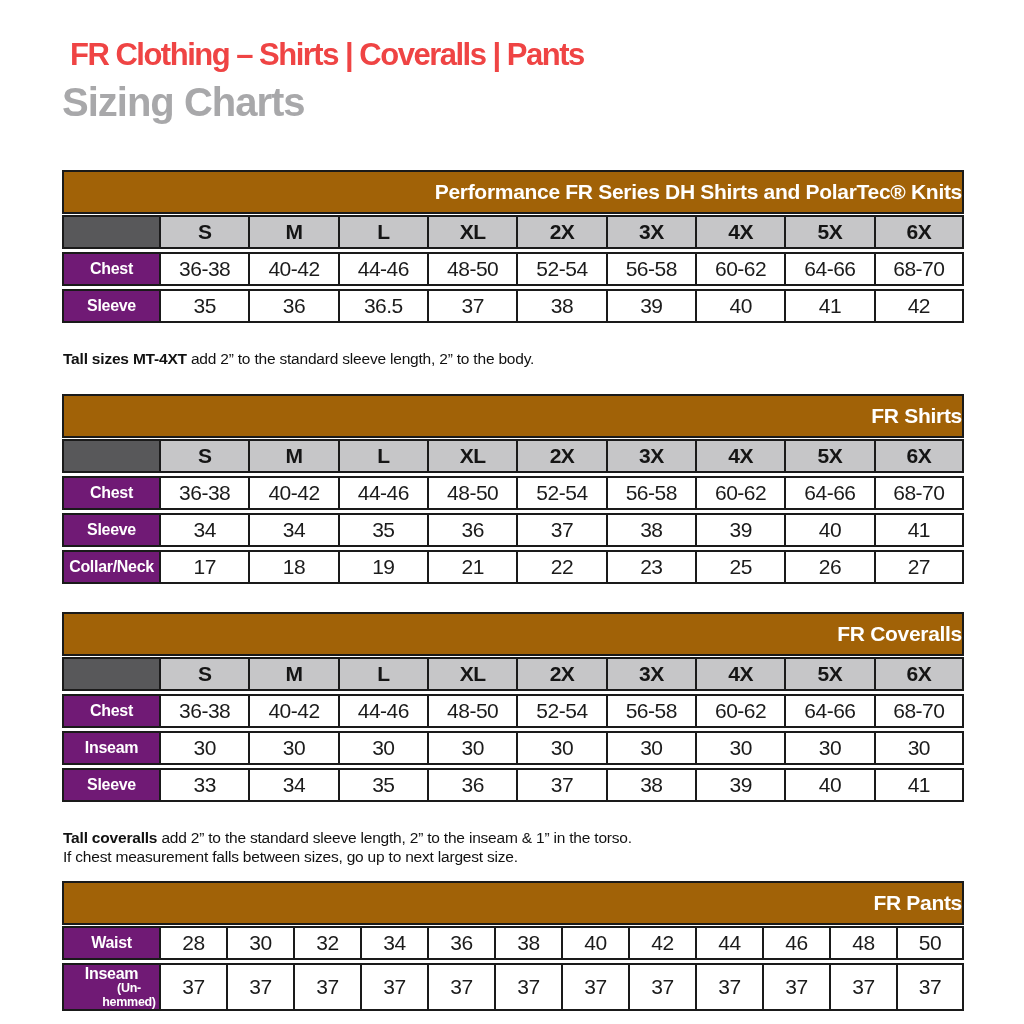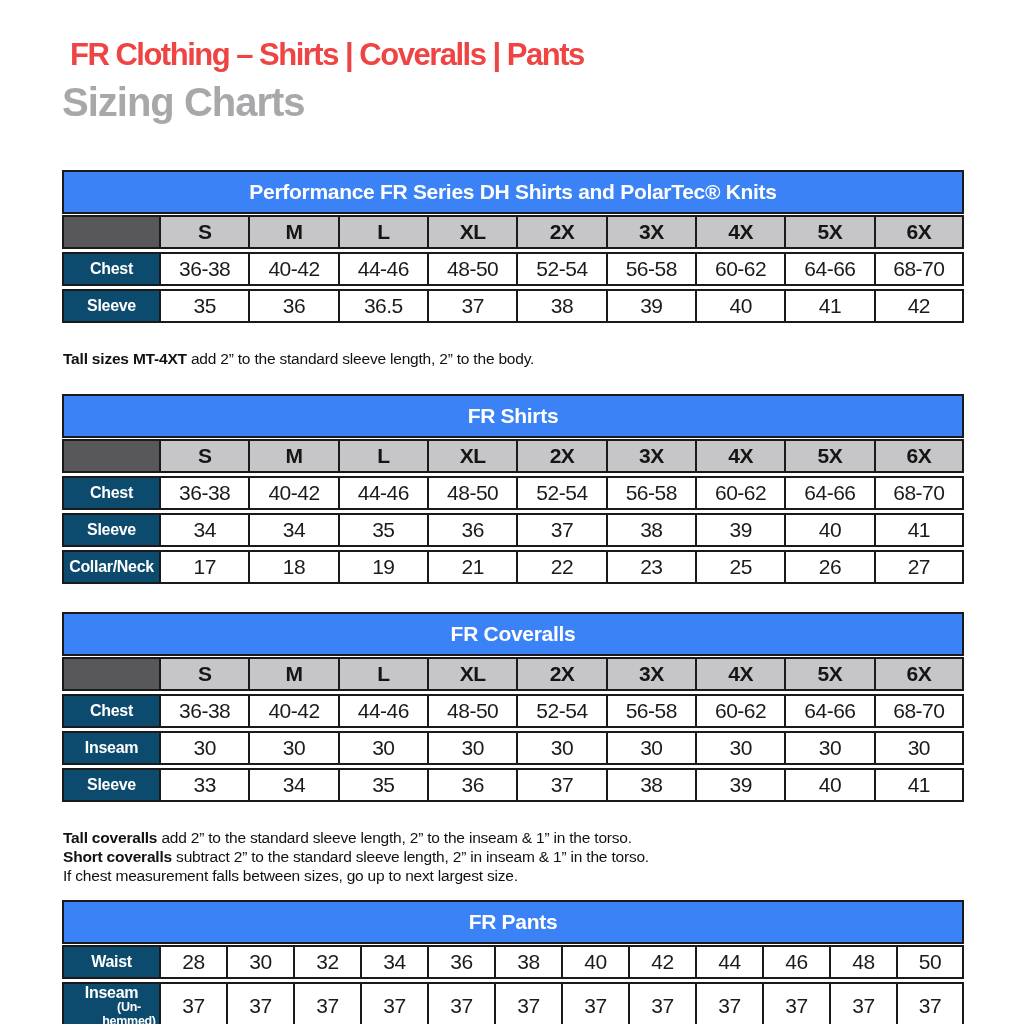--- a/index.html
+++ b/index.html
@@ -25,26 +25,26 @@
     letter-spacing: -1px;
   }
 
   .table-section { width: 902px; }
   #table-0 { margin-top: 46px; }
   #table-1 { margin-top: 26px; }
   #table-2 { margin-top: 25px; }
   #table-3 { margin-top: 15px; }
 
   .orange-bar {
-    background: #3b82f6;
+    background: #a16207;
     border: 2px solid #1a1a1a;
     color: #ffffff;
     font-weight: bold;
     font-size: 21px;
-    text-align: center;
+    text-align: right;
     height: 44px;
     line-height: 40px;
     letter-spacing: -0.3px;
   }
 
   table.size-table {
     width: 100%;
     table-layout: fixed;
     border-collapse: separate;
     border-spacing: 0 3px;
@@ -60,21 +60,21 @@
   table.size-table th:first-child, table.size-table td:first-child { border-left-width: 2px; }
   table.size-table th:last-child,  table.size-table td:last-child  { border-right-width: 2px; }
 
   th.corner-cell { background: #58585a; }
   th.size-cell {
     background: #c6c6c8; color: #151515;
     font-size: 21px; font-weight: bold;
     height: 34px; letter-spacing: -0.5px;
   }
   th.row-label {
-    background: #0c4a6e; color: #ffffff;
+    background: #701a75; color: #ffffff;
     font-size: 16px; font-weight: bold;
     height: 34px; letter-spacing: -0.3px;
   }
   th.row-label .sublabel { display: block; font-size: 12.5px; margin-top: -2px; padding-left: 35px; }
   td.value-cell {
     background: #ffffff; color: #1b1b1b;
     font-size: 21px; height: 34px;
     letter-spacing: -0.5px;
   }
   tr.tall-row td.value-cell, tr.tall-row th.row-label { height: 42px; }
@@ -280,21 +280,20 @@
             <td class="value-cell">37</td>
             <td class="value-cell">38</td>
             <td class="value-cell">39</td>
             <td class="value-cell">40</td>
             <td class="value-cell">41</td>
           </tr>
         </tbody>
       </table>
       <div class="notes">
         <p class="note-line"><b>Tall coveralls</b><span> add 2” to the standard sleeve length, 2” to the inseam &amp; 1” in the torso.</span></p>
-        <p class="note-line"><b>Short coveralls</b><span> subtract 2” to the standard sleeve length, 2”  in inseam &amp; 1” in the torso.</span></p>
         <p class="note-line"><span>If chest measurement falls between sizes, go up to next largest size.</span></p>
       </div>
     </section>
   <section class="table-section" id="table-3">
       <div class="orange-bar">FR Pants</div>
       <table class="size-table">
         <colgroup>
           <col style="width: 98px;">
           <col>
           <col>

